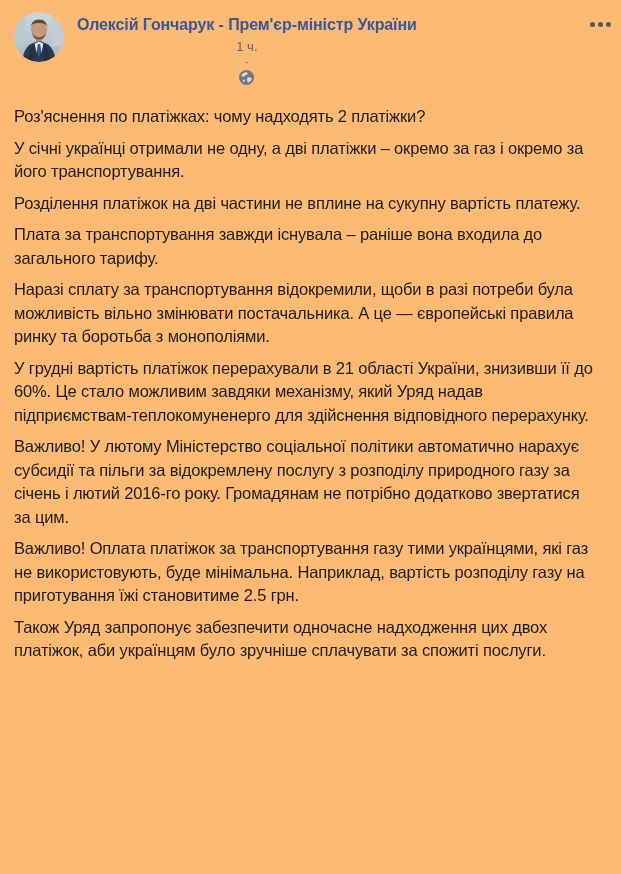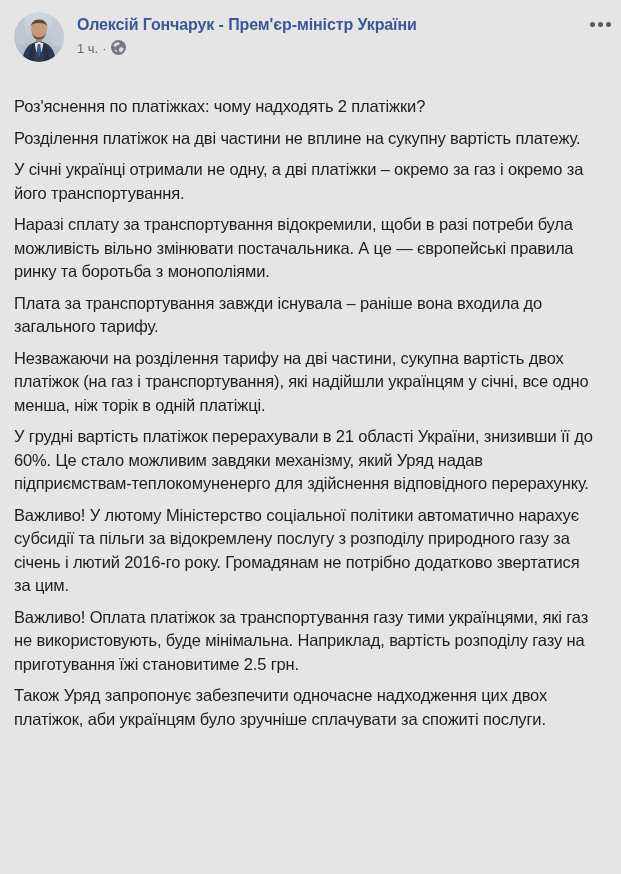--- a/index.html
+++ b/index.html
@@ -11,21 +11,21 @@
     width: 621px;
     height: 874px;
     overflow: hidden;
     font-family: "Liberation Sans", "DejaVu Sans", sans-serif;
     color: #1c1e21;
   }
   .post {
     position: relative;
     width: 621px;
     height: 874px;
-    background: #e5e5e5;
+    background: #fdba74;
     box-sizing: border-box;
     padding: 12px 13px 0 14px;
   }
   .post-header {
     display: flex;
     align-items: flex-start;
   }
   .avatar-btn {
     width: 50px;
     height: 50px;
@@ -53,20 +53,21 @@
     letter-spacing: -0.1px;
     cursor: pointer;
   }
   .meta-row {
     margin-top: 4px;
     display: flex;
     align-items: center;
     font-size: 13px;
     line-height: 15px;
     color: #616770;
+    flex-direction: column;
   }
   .timestamp-link {
     color: #616770;
     text-decoration: none;
     cursor: pointer;
   }
   .meta-sep {
     margin: 0 4px;
   }
   .globe {
@@ -87,21 +88,21 @@
     border-radius: 3px;
   }
   .more-btn .dot {
     width: 5px;
     height: 5px;
     border-radius: 50%;
     background: #565a60;
     display: block;
   }
   .post-body {
-    margin-top: 33px;
+    margin-top: 17px;
     padding-right: 12px;
   }
   .post-body p {
     margin: 0 0 8px 0;
     font-size: 16.5px;
     line-height: 23.5px;
     letter-spacing: -0.15px;
     color: #1c1e21;
   }
 </style>
@@ -160,24 +161,23 @@
       <span class="dot"></span>
       <span class="dot"></span>
       <span class="dot"></span>
     </button>
 
   </div>
 
   <div class="post-body">
 
   <p>Роз'яснення по платіжках: чому надходять 2 платіжки?</p>
+      <p>У січні українці отримали не одну, а дві платіжки – окремо за газ і окремо за його транспортування.</p>
       <p>Розділення платіжок на дві частини не вплине на сукупну вартість платежу.</p>
-      <p>У січні українці отримали не одну, а дві платіжки – окремо за газ і окремо за його транспортування.</p>
+      <p>Плата за транспортування завжди існувала – раніше вона входила до загального тарифу.</p>
       <p>Наразі сплату за транспортування відокремили, щоби в разі потреби була можливість вільно змінювати постачальника. А це — європейські правила ринку та боротьба з монополіями.</p>
-      <p>Плата за транспортування завжди існувала – раніше вона входила до загального тарифу.</p>
-      <p>Незважаючи на розділення тарифу на дві частини, сукупна вартість двох платіжок (на газ і транспортування), які надійшли українцям у січні, все одно менша, ніж торік в одній платіжці.</p>
       <p>У грудні вартість платіжок перерахували в 21 області України, знизивши її до 60%. Це стало можливим завдяки механізму, який Уряд надав підприємствам-теплокомуненерго для здійснення відповідного перерахунку.</p>
       <p>Важливо! У лютому Міністерство соціальної політики автоматично нарахує субсидії та пільги за відокремлену послугу з розподілу природного газу за січень і лютий 2016-го року. Громадянам не потрібно додатково звертатися за цим.</p>
       <p>Важливо! Оплата платіжок за транспортування газу тими українцями, які газ не використовують, буде мінімальна. Наприклад, вартість розподілу газу на приготування їжі становитиме 2.5 грн.</p>
       <p>Також Уряд запропонує забезпечити одночасне надходження цих двох платіжок, аби українцям було зручніше сплачувати за спожиті послуги.</p>
     </div>
 
 </div>
 
 </body></html>

